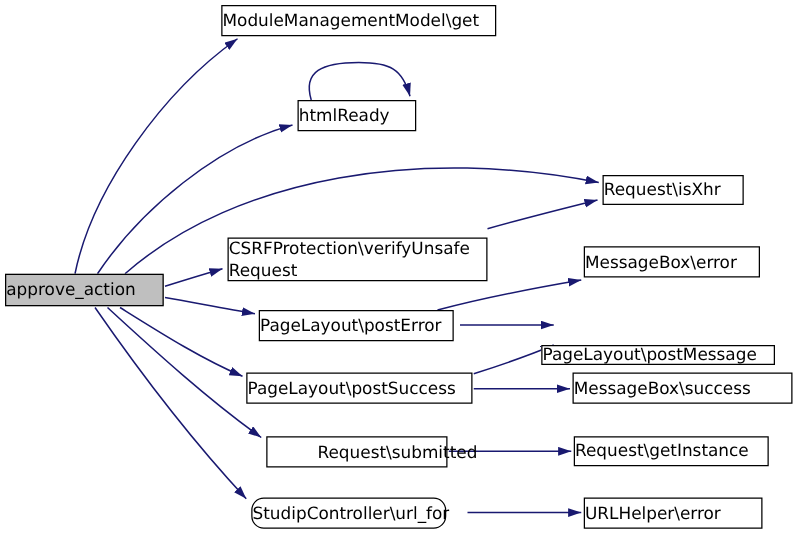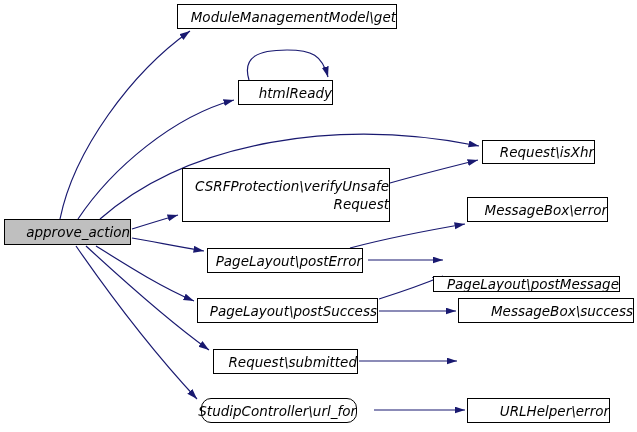--- a/index.html
+++ b/index.html
@@ -35,26 +35,25 @@
   .node {
     position: absolute;
     box-sizing: border-box;
     background: var(--node-fill, #ffffff);
     border: 1px solid var(--node-border, #000000);
     color: var(--text-color, #000000);
     font-size: 13.5px;
     line-height: 18px;
     display: flex;
     flex-direction: column;
-    align-items: flex-end;
+    align-items: flex-start;
     justify-content: center;
     white-space: nowrap;
     text-align: center;
     cursor: pointer;
-    font-style: italic;
   }
   .node.highlighted {
     background: var(--highlight-fill, #bfbfbf);
     cursor: default;
   }
   .node .line {
     pointer-events: none;
   }
 </style>
 </head>
@@ -89,21 +88,21 @@
     </div>
     <div class="node" style="left: 177px; top: 4px; width: 220px; height: 25px;">
       <div class="line">ModuleManagementModel\get</div>
     </div>
     <div class="node" style="left: 238px; top: 80px; width: 95px; height: 25px;">
       <div class="line">htmlReady</div>
     </div>
     <div class="node" style="left: 482px; top: 140px; width: 113px; height: 24px;">
       <div class="line">Request\isXhr</div>
     </div>
-    <div class="node" style="left: 182px; top: 168px; width: 208px; height: 54px;">
+    <div class="node" style="left: 182px; top: 190px; width: 208px; height: 35px;">
       <div class="line">CSRFProtection\verifyUnsafe</div>
       <div class="line">Request</div>
     </div>
     <div class="node" style="left: 467px; top: 197px; width: 141px; height: 25px;">
       <div class="line">MessageBox\error</div>
     </div>
     <div class="node" style="left: 207px; top: 248px; width: 156px; height: 25px;">
       <div class="line">PageLayout\postError</div>
     </div>
     <div class="node" style="left: 433px; top: 248px; width: 187px; height: 16px; margin-top: 28px;">
@@ -111,19 +110,22 @@
     </div>
     <div class="node" style="left: 197px; top: 298px; width: 181px; height: 25px;">
       <div class="line">PageLayout\postSuccess</div>
     </div>
     <div class="node" style="left: 458px; top: 298px; width: 176px; height: 25px;">
       <div class="line">MessageBox\success</div>
     </div>
     <div class="node" style="left: 213px; top: 349px; width: 145px; height: 25px; padding-left: 40px;">
       <div class="line">Request\submitted</div>
     </div>
+    <div class="node" style="left: 459px; top: 349px; width: 156px; height: 24px;">
+      <div class="line">Request\getInstance</div>
+    </div>
     <div class="node" style="left: 201px; top: 398px; width: 156px; height: 25px; border-radius: 10px;">
       <div class="line">StudipController\url_for</div>
     </div>
     <div class="node" style="left: 467px; top: 398px; width: 143px; height: 25px;">
       <div class="line">URLHelper\error</div>
     </div>
   </div>
 
 </body></html>

